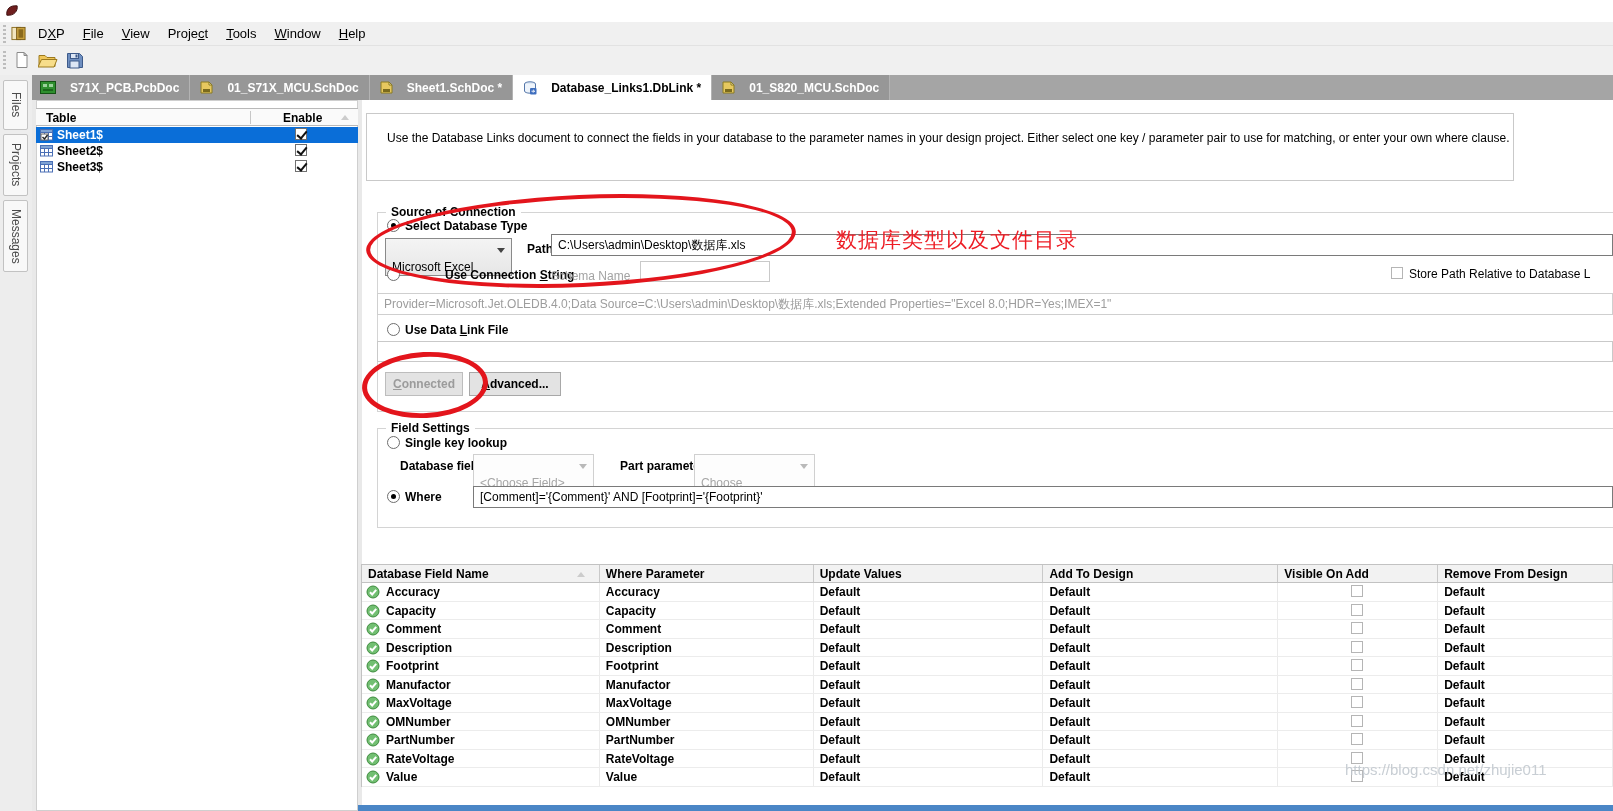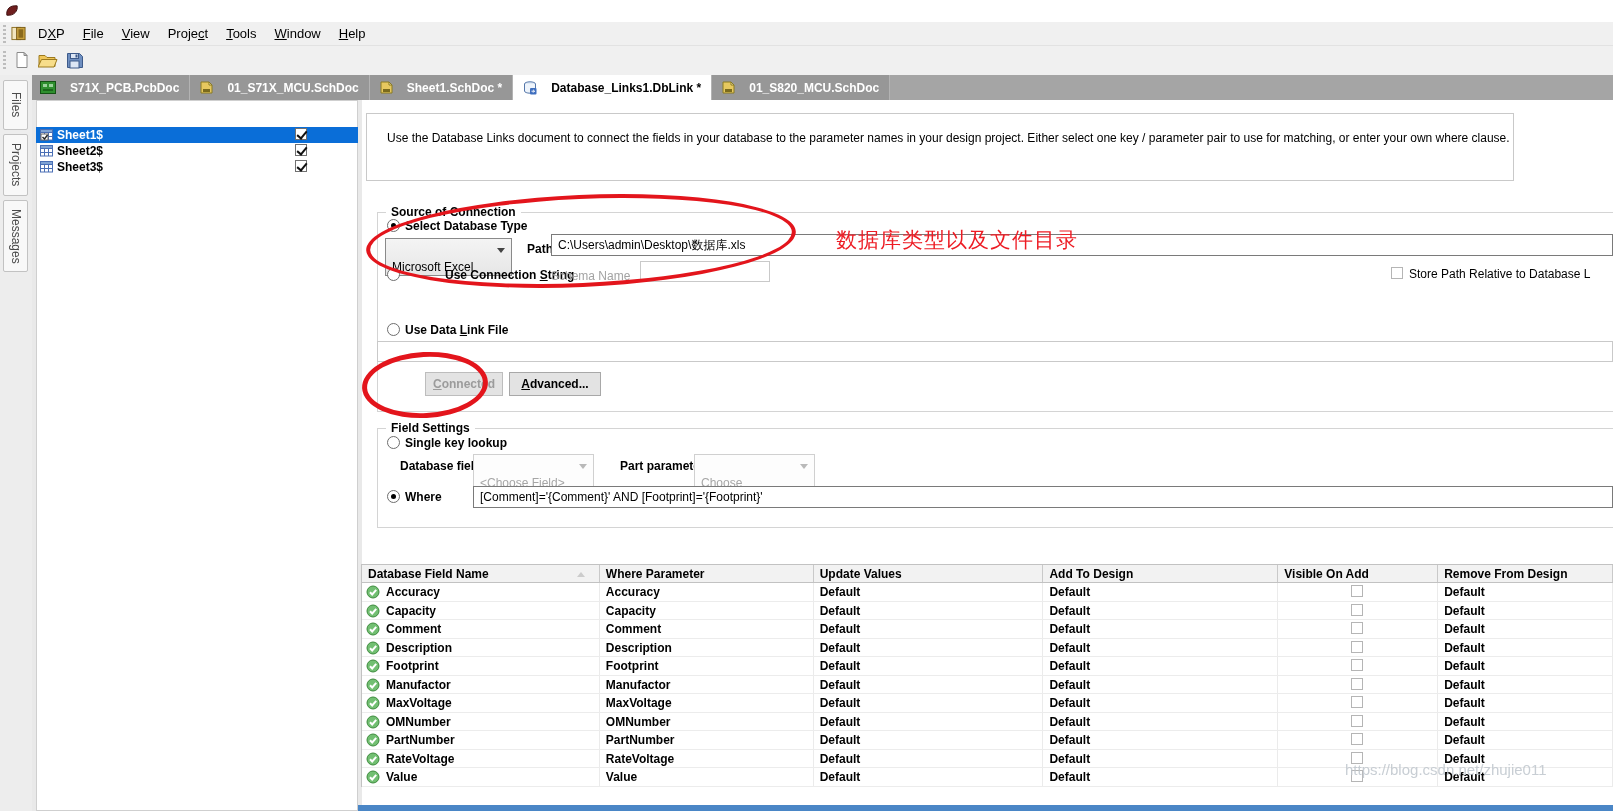--- a/index.html
+++ b/index.html
@@ -57,21 +57,21 @@
            padding:0 6px; line-height:20px; white-space:nowrap; overflow:hidden; }
   .input.dark { border-color:#7a7a7a; }
   .input.gray-text { color:#9d9d9d; }
   .combo { position:absolute; height:23px; border:1px solid #8a8a8a;
            background:linear-gradient(#f4f4f4,#e6e6e6); padding:18px 6px; line-height:21px; }
   .combo.disabled { border-color:#d0d0d0; background:#fdfdfd; color:#a6a6a6; }
   .combo .chev { position:absolute; right:6px; top:9px; width:0; height:0;
                  border-left:4px solid transparent; border-right:4px solid transparent; border-top:5px solid #444; }
   .combo.disabled .chev { border-top-color:#b9b9b9; }
   .btn { position:absolute; height:24px; background:#e3e3e3; border:1px solid #a8a8a8;
-         text-align:center; line-height:22px; font-weight:600;margin-left:40px; }
+         text-align:center; line-height:22px; font-weight:600; }
   .btn.disabled { color:#9b9b9b; border-color:#bdbdbd; }
   .groupbox { position:absolute; border:1px solid #d4d4d4; }
   .group-title { position:absolute; top:-8px; left:8px; background:#fff; padding:0 5px; font-weight:600; white-space:nowrap; }
   
   #main-panel { left:362px; top:100px; width:1251px; height:711px; background:#fff; }
   #desc-box { left:366px; top:113px; width:1148px; height:68px; border:1px solid #c9c9c9; background:#fff; }
   #desc-text { position:absolute; left:20px; top:17px; width:1200px; font-size:12px; }
   
   #field-table { left:361px; top:564px; width:1252px; border-top:1px solid #c2c2c2; border-left:1px solid #c2c2c2; background:#fff; }
   .ft-hrow { display:flex; height:18px; background:#f2f2f2; border-bottom:1px solid #c2c2c2; }
@@ -191,20 +191,26 @@
       </div>
   </div>
 
   <div class="abs" id="sidebar">
       <div class="side-chip" style="top:5px;height:50px;">Files</div>
       <div class="side-chip" style="top:59px;height:62px;">Projects</div>
       <div class="side-chip" style="top:125px;height:72px;">Messages</div>
     </div>
 
   <div class="abs" id="left-panel"></div>
+  <div class="abs" id="sheet-header">
+    <span class="sh-label" style="left:10px;">Table</span>
+    <span class="col-div" style="left:214px;"></span>
+    <span class="sh-label" style="left:247px;">Enable</span>
+    <span class="sort-tri" style="left:305px;top:6px;"></span>
+  </div>
   <div class="abs" id="sheet-rows">
       <div class="sheet-row selected">
         <span class="sicon"><svg width="13" height="12" viewBox="0 0 13 12">
             <rect x="0.5" y="0.5" width="12" height="10.5" fill="#fff" stroke="#4a6fb5"></rect>
             <rect x="0.5" y="0.5" width="12" height="3" fill="#7fa3d4" stroke="#4a6fb5"></rect>
             <line x1="4.5" y1="3.5" x2="4.5" y2="11" stroke="#4a6fb5"></line>
             <line x1="8.5" y1="3.5" x2="8.5" y2="11" stroke="#4a6fb5"></line>
             <line x1="0.5" y1="7.5" x2="12.5" y2="7.5" stroke="#4a6fb5"></line>
             <rect x="1" y="5" width="7" height="6" fill="#fff" stroke="#666"></rect>
             <path d="M2.5 8 l2 2 l3 -4" stroke="#222" stroke-width="1.4" fill="none"></path>
@@ -253,20 +259,21 @@
   <span class="lbl" style="left:527px;top:242px;">Path</span>
   <div class="input dark" style="left:551px;top:234px;width:1062px;">C:\Users\admin\Desktop\数据库.xls</div>
 
   <span class="radio" style="left:387px;top:268px;"></span>
   <span class="lbl" style="left:405px;top:268px;margin-left:40px;">Use Connection <u>S</u>tring</span>
   <span class="lbl gray" style="left:551px;top:269px;font-weight:400;">Schema Name</span>
   <div class="input" style="left:640px;top:261px;width:130px;height:21px;"></div>
   <span class="cb light" style="left:1391px;top:267px;"></span>
   <span class="lbl" style="left:1409px;top:267px;width:203px;overflow:hidden;font-weight:400;">Store Path Relative to Database L</span>
 
+  <div class="input gray-text" style="left:377px;top:293px;width:1236px;border-color:#cfcfcf;">Provider=Microsoft.Jet.OLEDB.4.0;Data Source=C:\Users\admin\Desktop\数据库.xls;Extended Properties="Excel 8.0;HDR=Yes;IMEX=1"</div>
 
   <span class="radio" style="left:387px;top:323px;"></span>
   <span class="lbl" style="left:405px;top:323px;">Use Data <u>L</u>ink File</span>
   <div class="input" style="left:377px;top:341px;width:1236px;height:21px;"></div>
 
   <div class="btn disabled" style="left:385px;top:372px;width:78px;"><u>C</u>onnected</div>
   <div class="btn" style="left:469px;top:372px;width:92px;"><u>A</u>dvanced...</div>
 
   <div class="groupbox" style="left:377px;top:428px;width:1250px;height:100px;">
     <span class="group-title">Field Settings</span>

